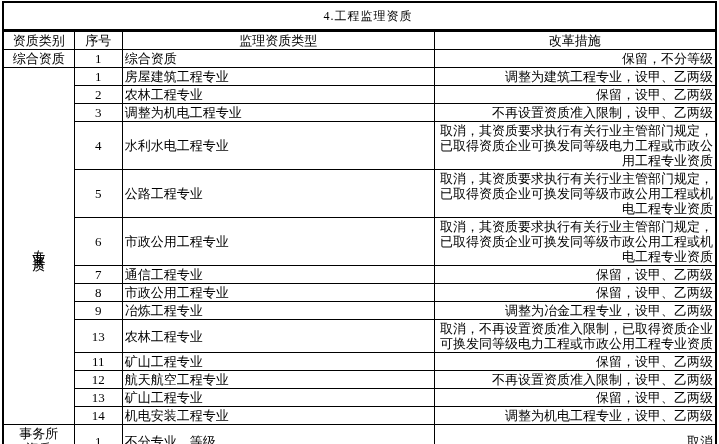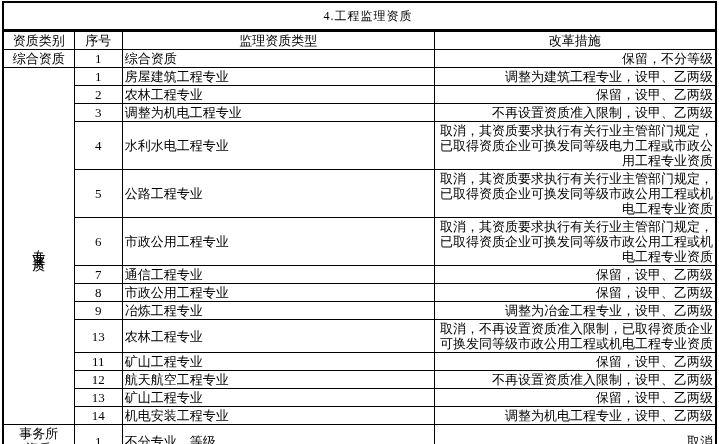--- a/index.html
+++ b/index.html
@@ -133,21 +133,21 @@
           <td class="measure-cell">保留，设甲、乙两级</td>
         </tr>
         <tr>
           <td class="num-cell">9</td>
           <td class="type-cell">冶炼工程专业</td>
           <td class="measure-cell">调整为冶金工程专业，设甲、乙两级</td>
         </tr>
         <tr>
           <td class="num-cell">13</td>
           <td class="type-cell">农林工程专业</td>
-          <td class="measure-cell">取消，不再设置资质准入限制，已取得资质企业可换发同等级市政公用工程或机电工程专业资质</td>
+          <td class="measure-cell">取消，不再设置资质准入限制，已取得资质企业可换发同等级电力工程或市政公用工程专业资质</td>
         </tr>
         <tr>
           <td class="num-cell">11</td>
           <td class="type-cell">矿山工程专业</td>
           <td class="measure-cell">保留，设甲、乙两级</td>
         </tr>
         <tr>
           <td class="num-cell">12</td>
           <td class="type-cell">航天航空工程专业</td>
           <td class="measure-cell">不再设置资质准入限制，设甲、乙两级</td>

